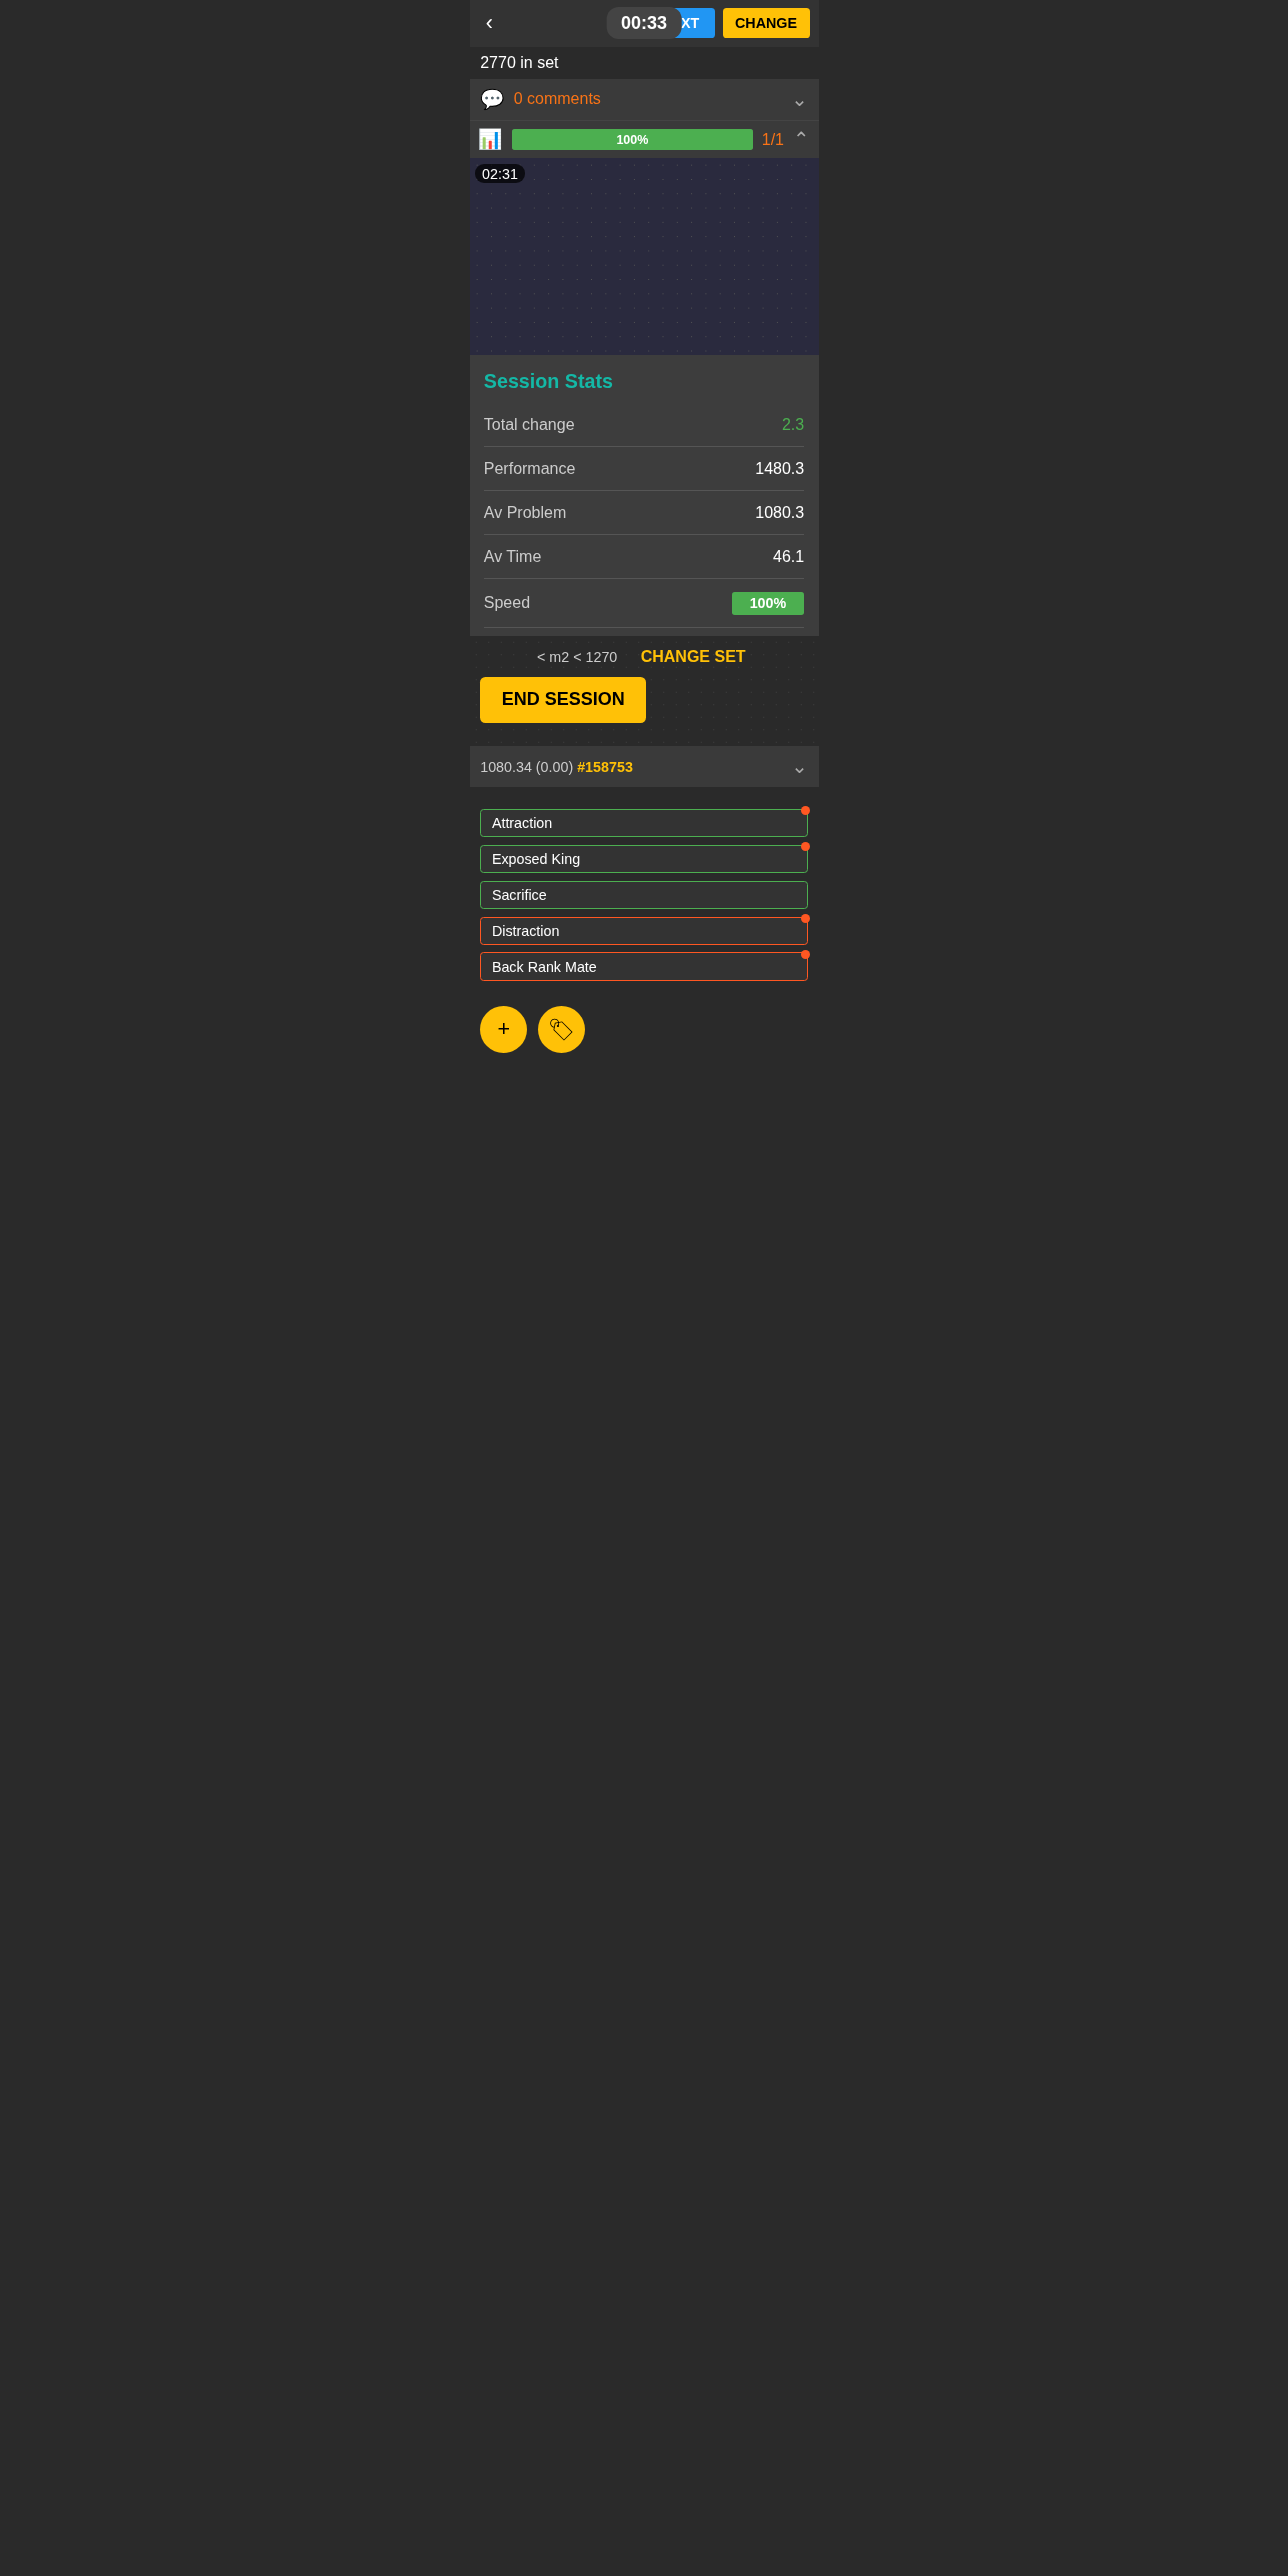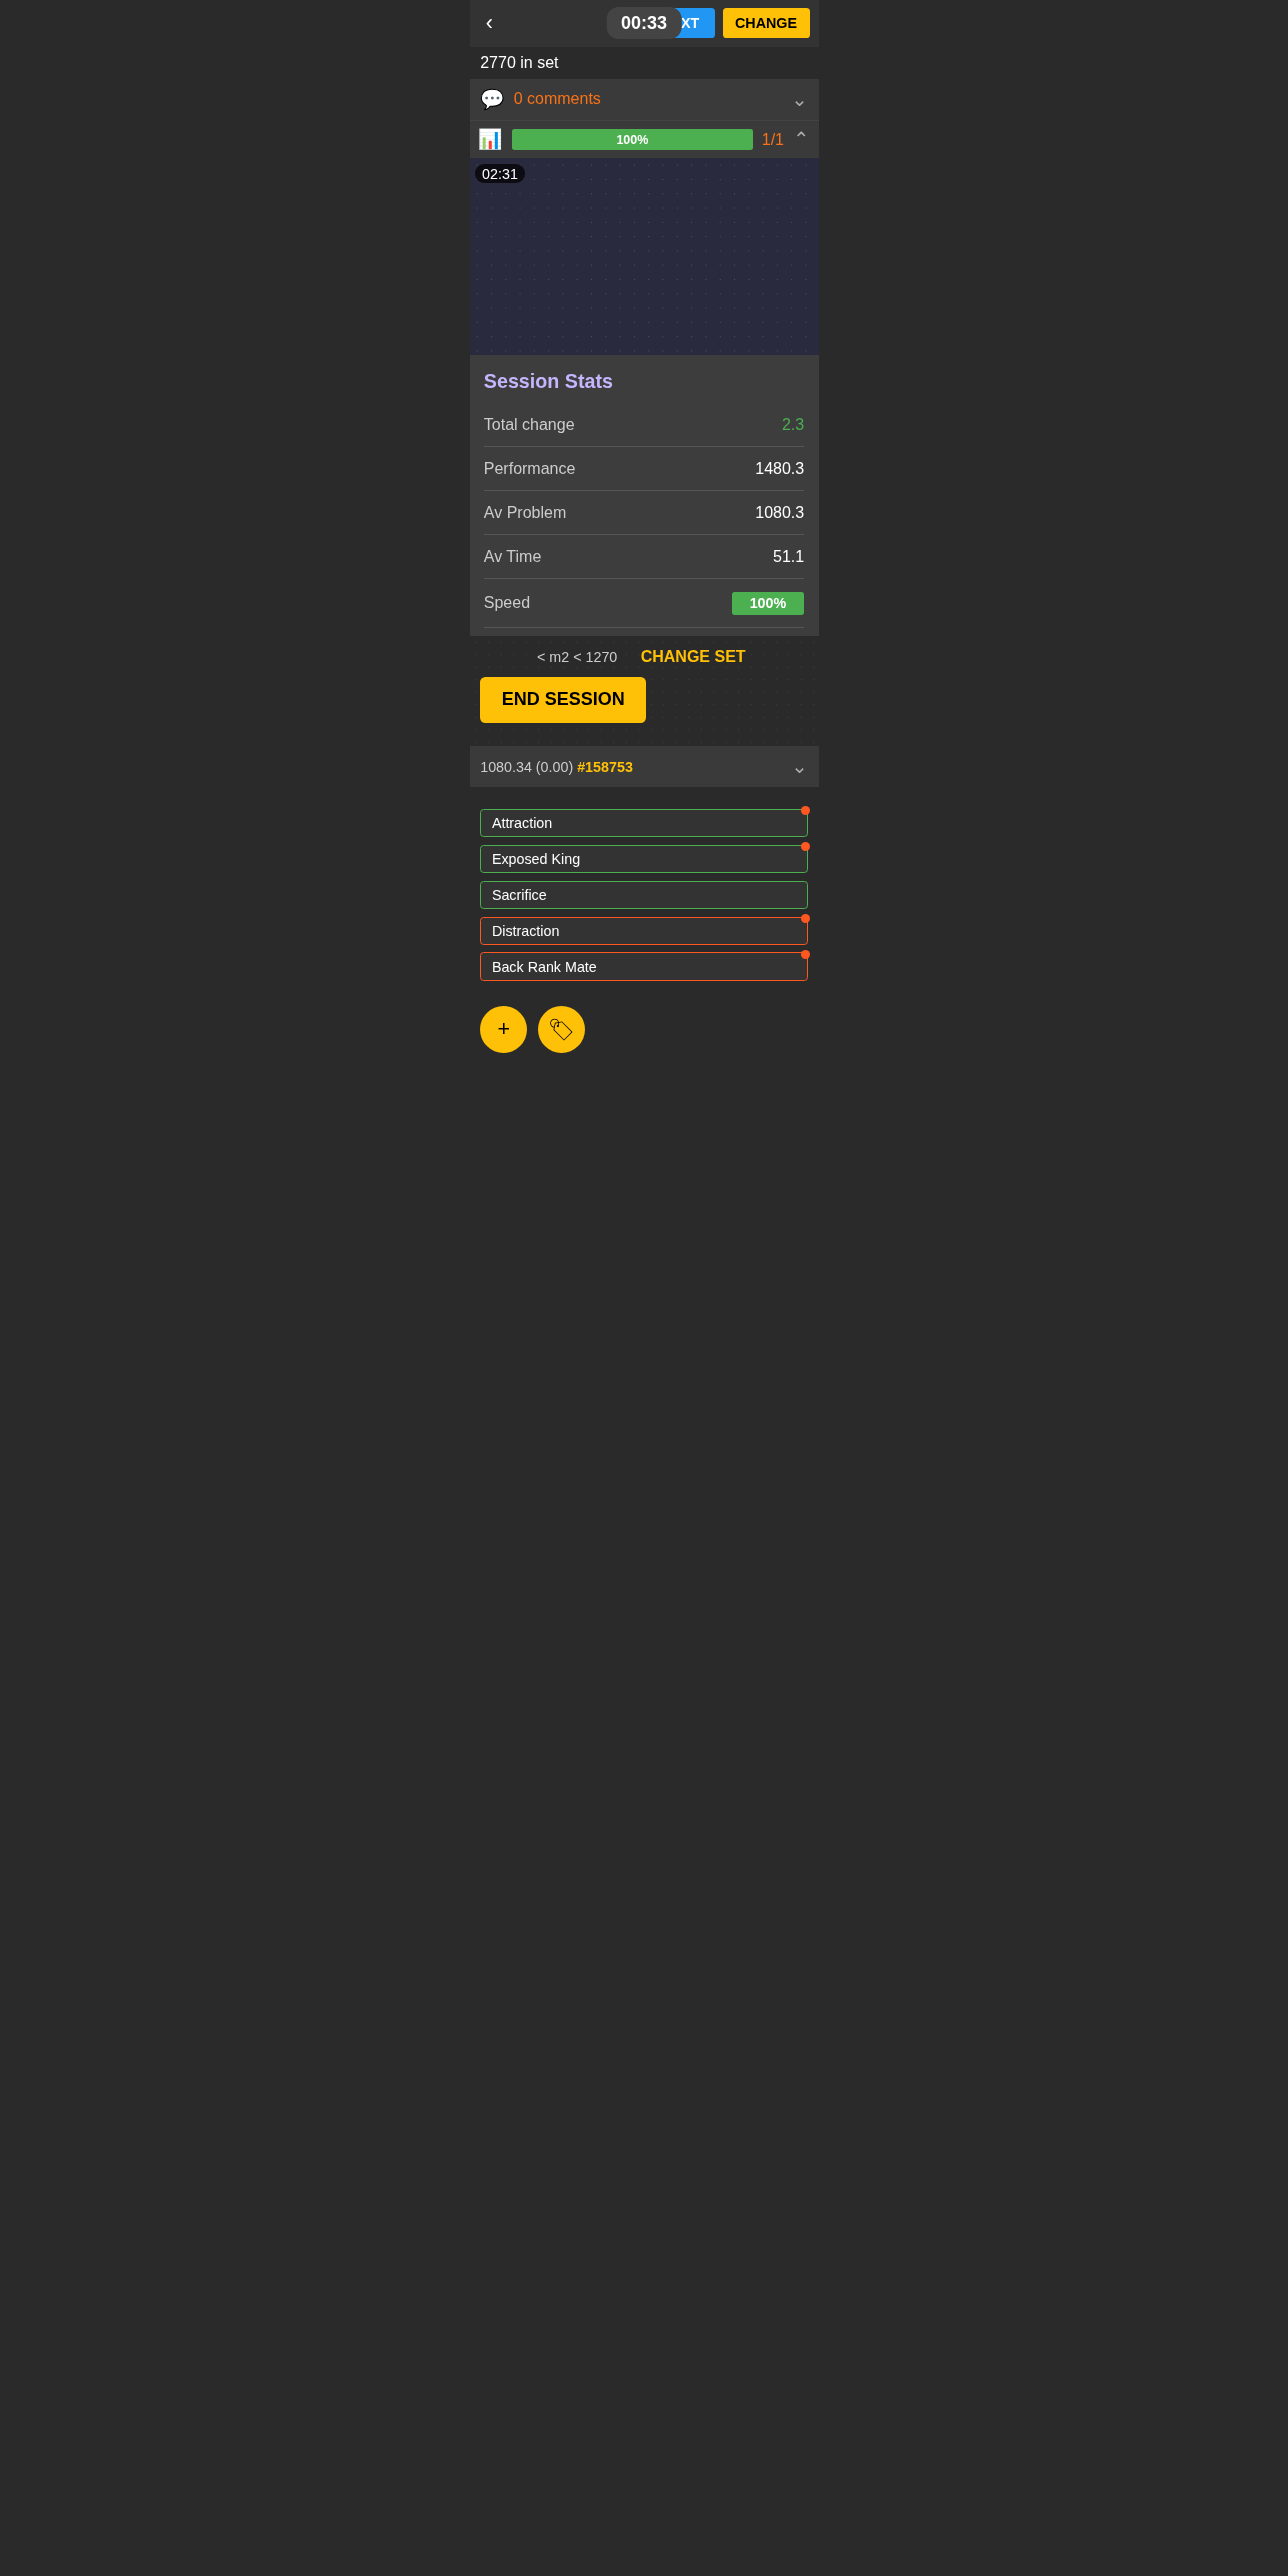--- a/index.html
+++ b/index.html
@@ -178,21 +178,21 @@
     }
 
     
     .stats-section {
       background: #3d3d3d;
       padding: 14.3px 14.3px 7.2px 14.3px;
     }
     .stats-title {
       font-size: 19.7px;
       font-weight: bold;
-      color: #c4b5fd;
+      color: #14b8a6;
       margin-bottom: 10.7px;
     }
     .stat-row {
       display: flex;
       justify-content: space-between;
       align-items: center;
       padding: 12.5px 0;
       border-bottom: 0.9px solid #555;
     }
     .stat-label {
@@ -410,21 +410,21 @@
     <span class="stat-value">1480.3</span>
   </div>
 
   <div class="stat-row">
     <span class="stat-label">Av Problem</span>
     <span class="stat-value">1080.3</span>
   </div>
 
   <div class="stat-row">
     <span class="stat-label">Av Time</span>
-    <span class="stat-value">51.1</span>
+    <span class="stat-value">46.1</span>
   </div>
 
   <div class="stat-row">
     <span class="stat-label">Speed</span>
     <div class="speed-bar-container">
       <span class="speed-bar-text">100%</span>
     </div>
   </div>
 </div>
 

